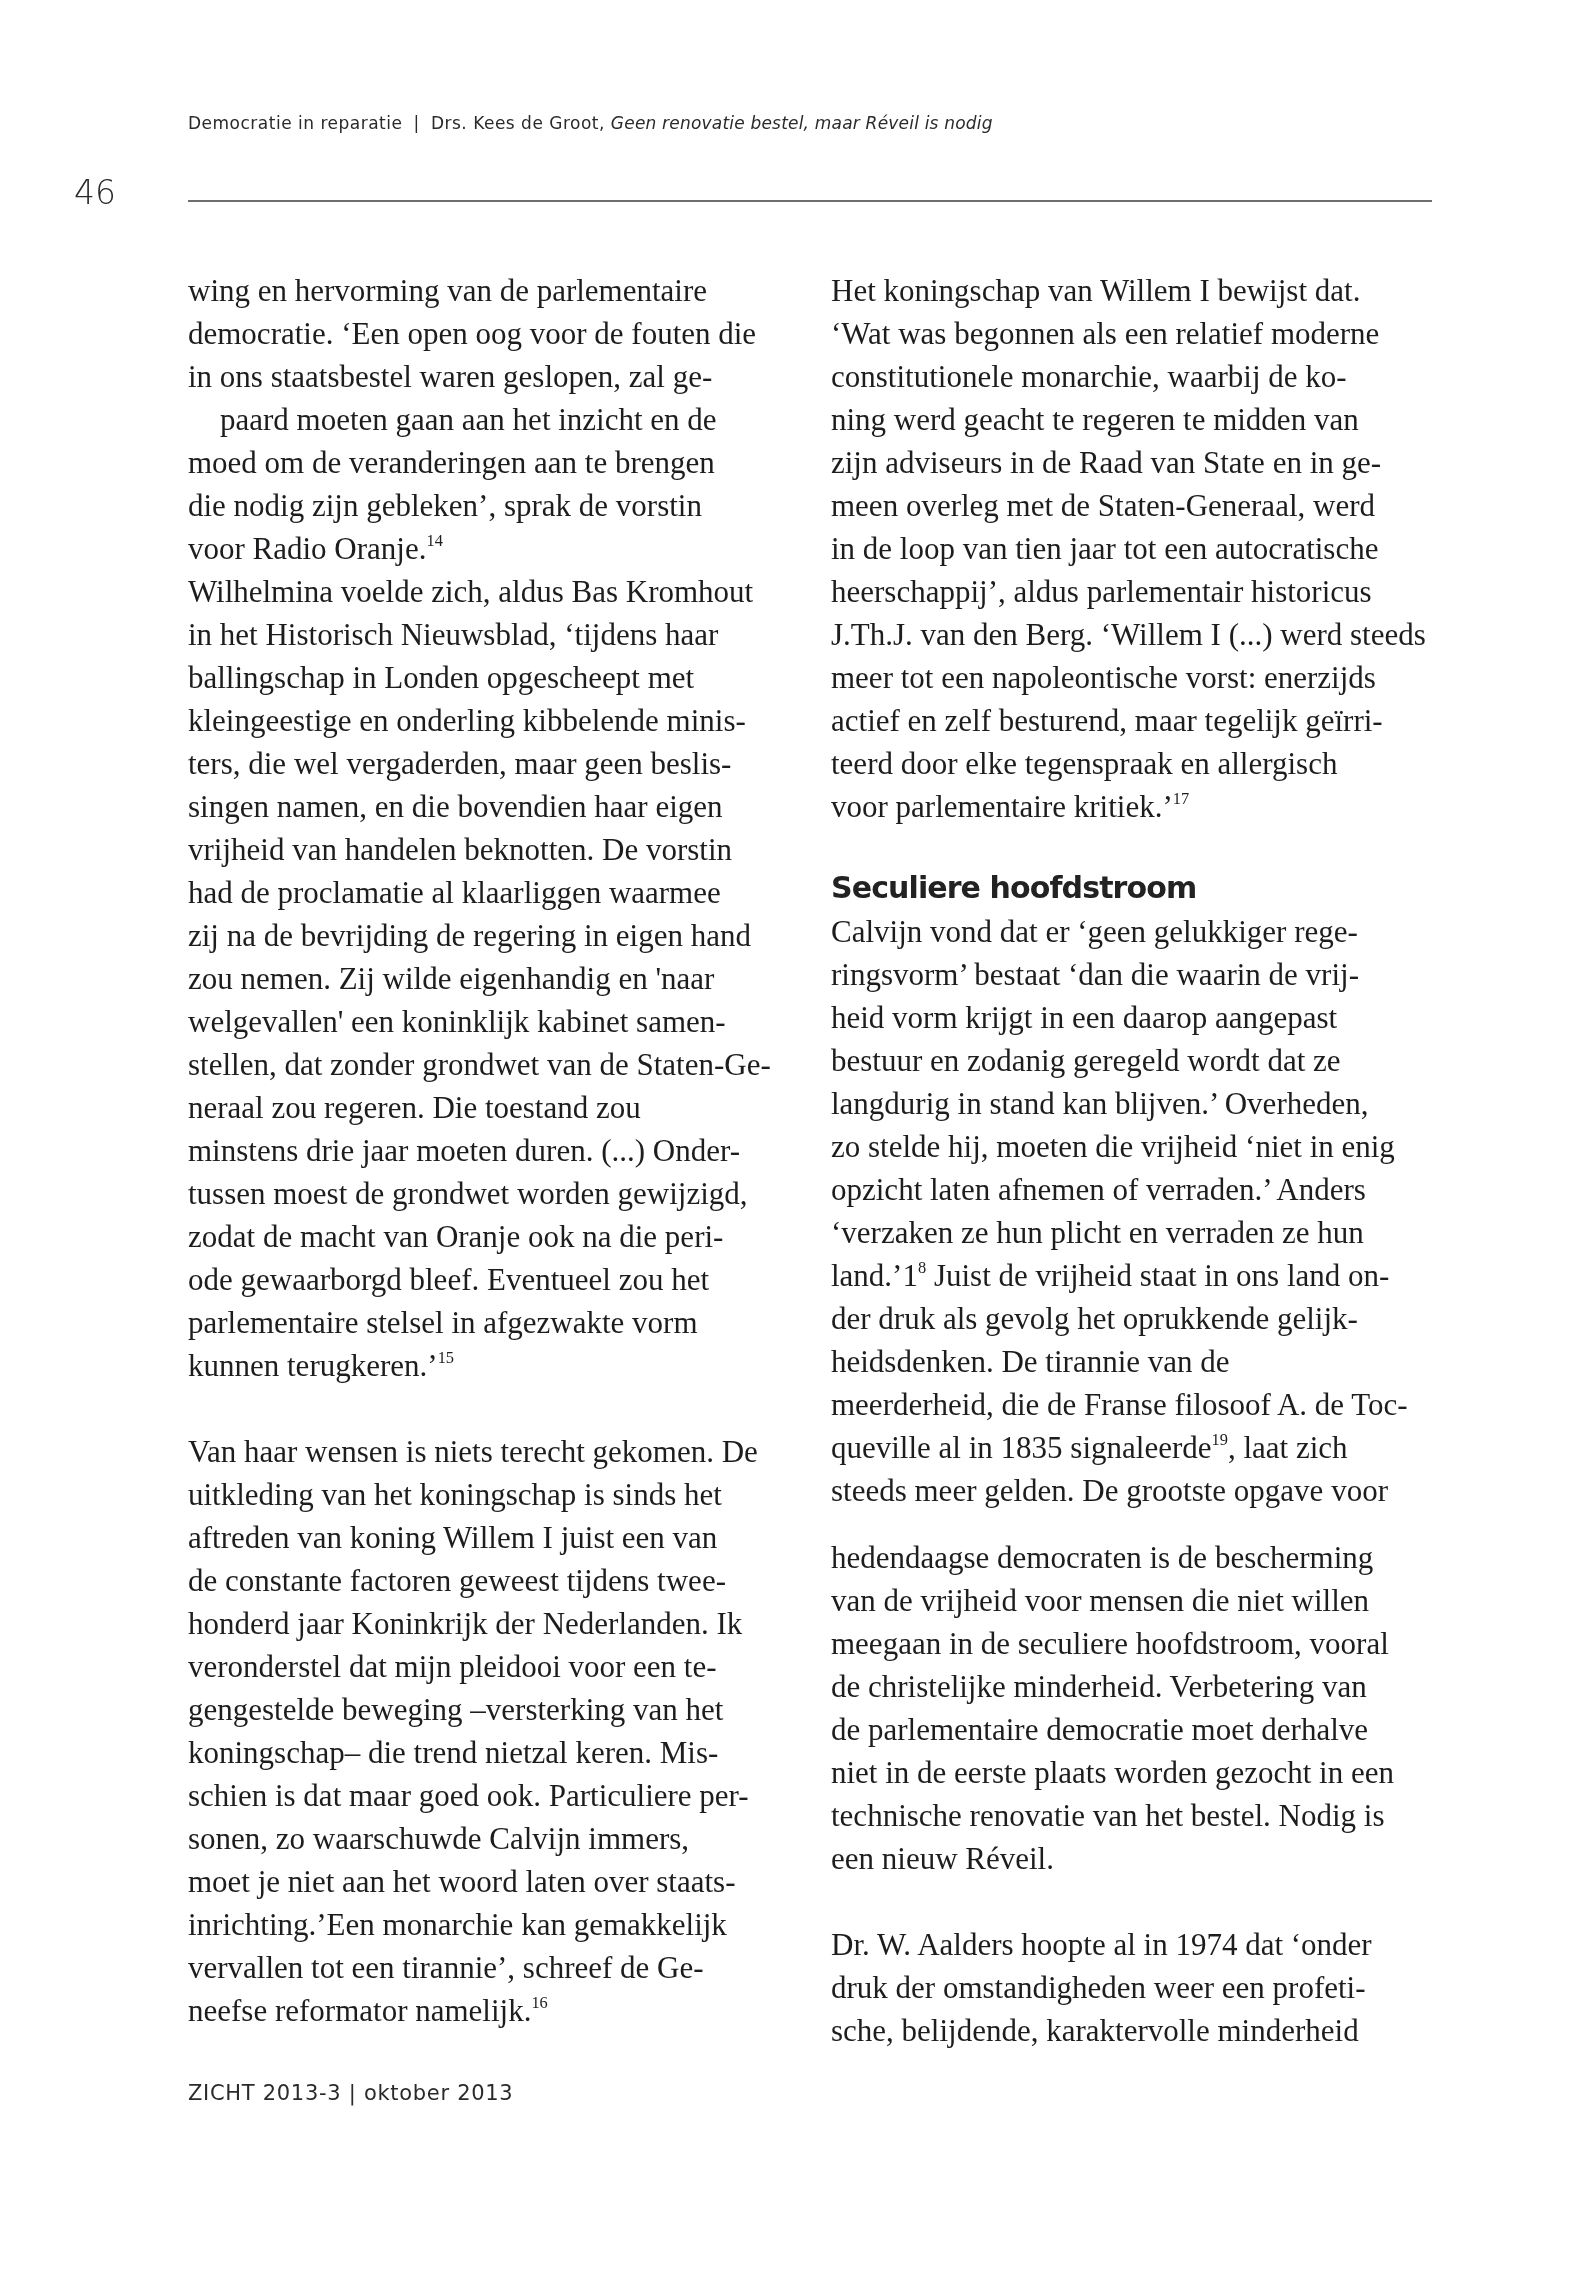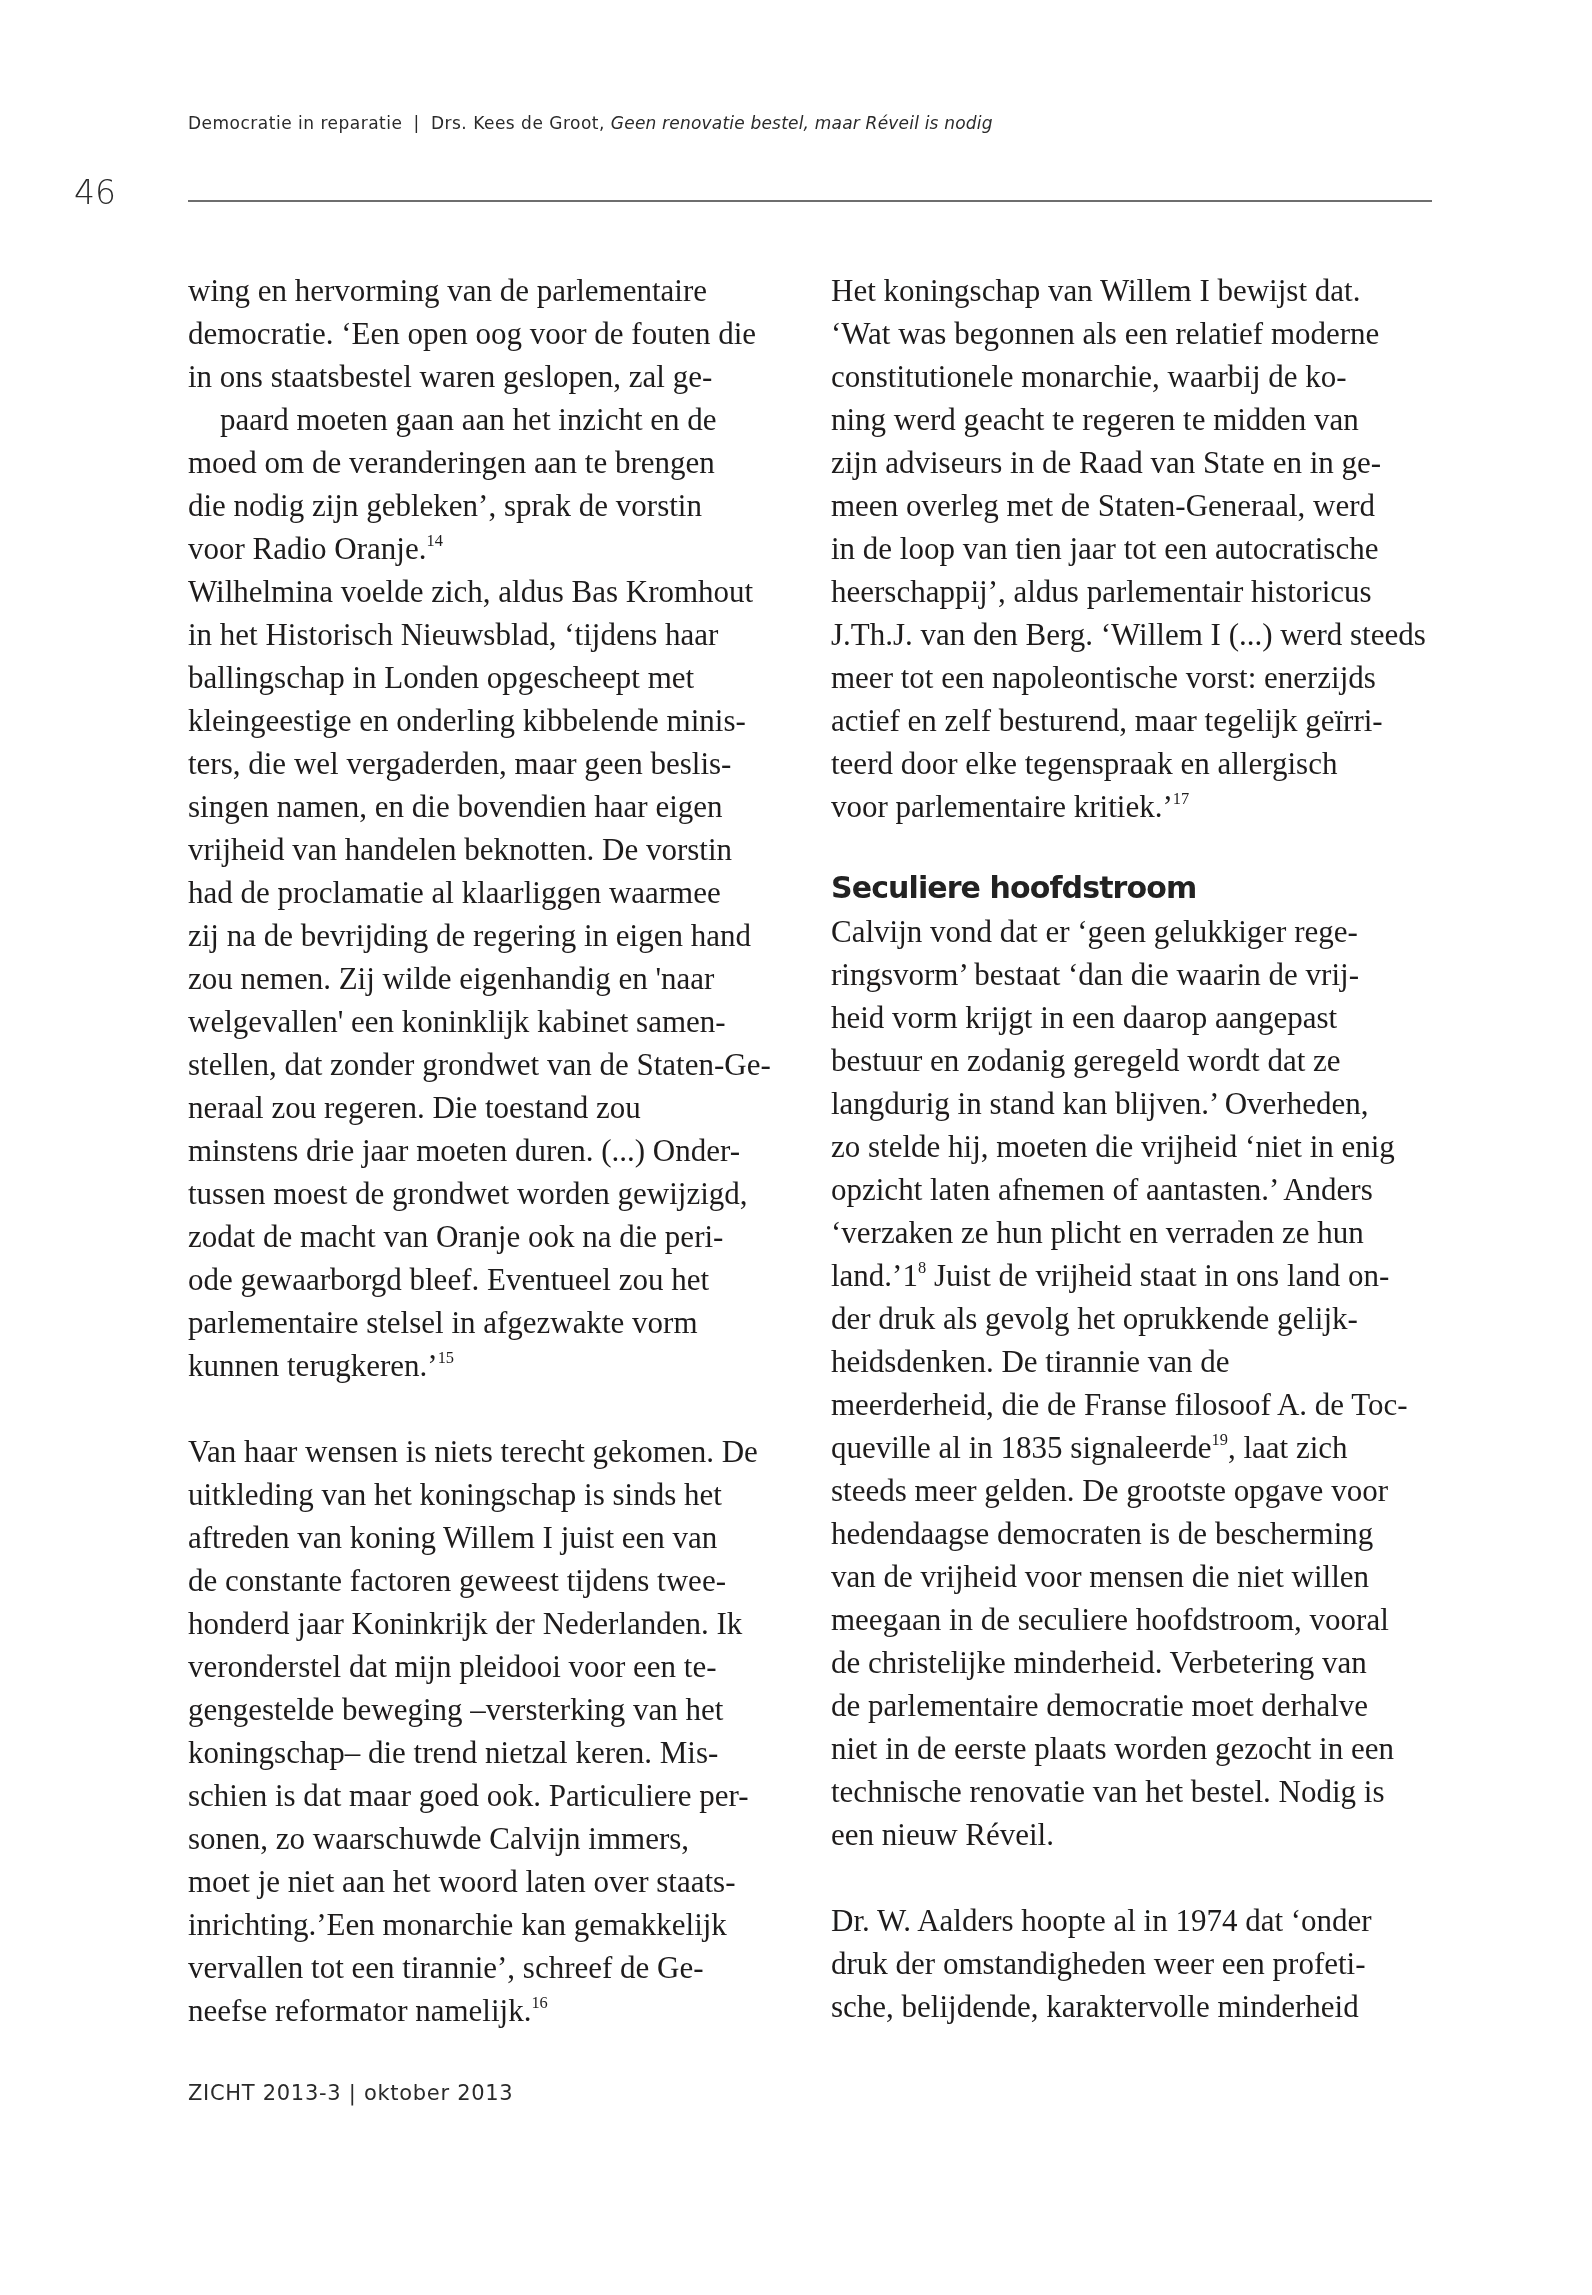--- a/index.html
+++ b/index.html
@@ -123,29 +123,29 @@
   <div class="heading-wrap">
     <h2 class="section-heading">Seculiere hoofdstroom</h2>
   </div>
   <div>
       <span class="line" style="text-align: left; text-align-last: left; word-spacing: 0px;"><span>Calvijn vond dat er ‘geen gelukkiger rege-</span><span style="display: inline-block; width: 0px;"></span></span>
       <span class="line" style="text-align: left; text-align-last: left; word-spacing: 0px;"><span>ringsvorm’ bestaat ‘dan die waarin de vrij-</span><span style="display: inline-block; width: 0px;"></span></span>
       <span class="line" style="text-align: left; text-align-last: left; word-spacing: 0px;"><span>heid vorm krijgt in een daarop aangepast</span><span style="display: inline-block; width: 0px;"></span></span>
       <span class="line" style="text-align: left; text-align-last: left; word-spacing: 0px;"><span>bestuur en zodanig geregeld wordt dat ze</span><span style="display: inline-block; width: 0px;"></span></span>
       <span class="line" style="text-align: left; text-align-last: left; word-spacing: 0px;"><span>langdurig in stand kan blijven.’ Overheden,</span><span style="display: inline-block; width: 0px;"></span></span>
       <span class="line" style="text-align: left; text-align-last: left; word-spacing: 0px;"><span>zo stelde hij, moeten die vrijheid ‘niet in enig</span><span style="display: inline-block; width: 0px;"></span></span>
-      <span class="line" style="text-align: left; text-align-last: left; word-spacing: 0px;"><span>opzicht laten afnemen of aantasten.’ Anders</span><span style="display: inline-block; width: 0px;"></span></span>
+      <span class="line" style="text-align: left; text-align-last: left; word-spacing: 0px;"><span>opzicht laten afnemen of verraden.’ Anders</span><span style="display: inline-block; width: 0px;"></span></span>
       <span class="line" style="text-align: left; text-align-last: left; word-spacing: 0px;"><span>‘verzaken ze hun plicht en verraden ze hun</span><span style="display: inline-block; width: 0px;"></span></span>
       <span class="line" style="text-align: left; text-align-last: left; word-spacing: 0px;"><span>land.’1</span><sup>8</sup><span> Juist de vrijheid staat in ons land on-</span><span style="display: inline-block; width: 0px;"></span></span>
       <span class="line" style="text-align: left; text-align-last: left; word-spacing: 0px;"><span>der druk als gevolg het oprukkende gelijk-</span><span style="display: inline-block; width: 0px;"></span></span>
       <span class="line" style="text-align: left; text-align-last: left; word-spacing: 0px;"><span>heidsdenken. De tirannie van de</span><span style="display: inline-block; width: 0px;"></span></span>
       <span class="line" style="text-align: right; text-align-last: left; word-spacing: 0px;"><span>meerderheid, die de Franse filosoof A. de Toc-</span><span style="display: inline-block; width: 0px;"></span></span>
       <span class="line" style="text-align: left; text-align-last: left; word-spacing: 0px;"><span>queville al in 1835 signaleerde</span><sup>19</sup><span>, laat zich</span><span style="display: inline-block; width: 0px;"></span></span>
       <span class="line" style="text-align: left; text-align-last: left; word-spacing: 0px;"><span>steeds meer gelden. De grootste opgave voor</span><span style="display: inline-block; width: 0px;"></span></span>
-      <span class="line" style="text-align: center; text-align-last: left; word-spacing: 0px;"><span>hedendaagse democraten is de bescherming</span><span style="display: inline-block; width: 0px;"></span></span>
+      <span class="line" style="text-align: center; text-align-last: left; word-spacing: 0px; margin-top: 24px;"><span>hedendaagse democraten is de bescherming</span><span style="display: inline-block; width: 0px;"></span></span>
       <span class="line" style="text-align: left; text-align-last: left; word-spacing: 0px;"><span>van de vrijheid voor mensen die niet willen</span><span style="display: inline-block; width: 0px;"></span></span>
       <span class="line" style="text-align: left; text-align-last: left; word-spacing: 0px;"><span>meegaan in de seculiere hoofdstroom, vooral</span><span style="display: inline-block; width: 0px;"></span></span>
       <span class="line" style="text-align: left; text-align-last: left; word-spacing: 0px;"><span>de christelijke minderheid. Verbetering van</span><span style="display: inline-block; width: 0px;"></span></span>
       <span class="line" style="text-align: left; text-align-last: left; word-spacing: 0px;"><span>de parlementaire democratie moet derhalve</span><span style="display: inline-block; width: 0px;"></span></span>
       <span class="line" style="text-align: left; text-align-last: left; word-spacing: 0px;"><span>niet in de eerste plaats worden gezocht in een</span><span style="display: inline-block; width: 0px;"></span></span>
       <span class="line" style="text-align: left; text-align-last: left; word-spacing: 0px;"><span>technische renovatie van het bestel. Nodig is</span><span style="display: inline-block; width: 0px;"></span></span>
       <span class="line last"><span>een nieuw Réveil.</span></span>
       <span class="line blank"></span>
       <span class="line" style="text-align: left; text-align-last: left; word-spacing: 0px;"><span>Dr. W. Aalders hoopte al in 1974 dat ‘onder</span><span style="display: inline-block; width: 0px;"></span></span>
       <span class="line" style="text-align: left; text-align-last: left; word-spacing: 0px;"><span>druk der omstandigheden weer een profeti-</span><span style="display: inline-block; width: 0px;"></span></span>

